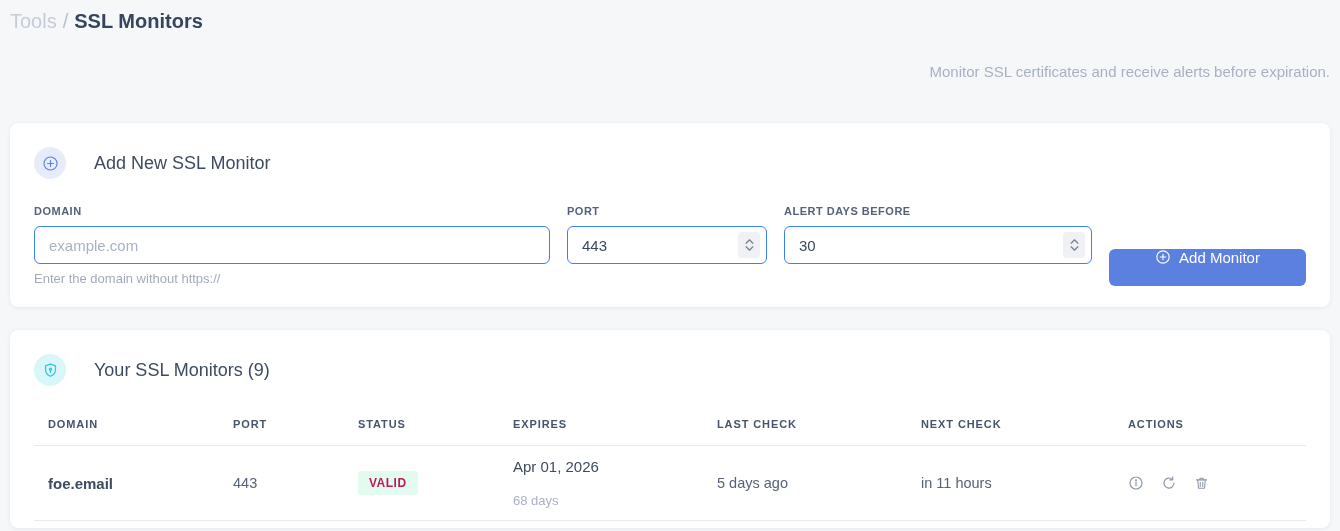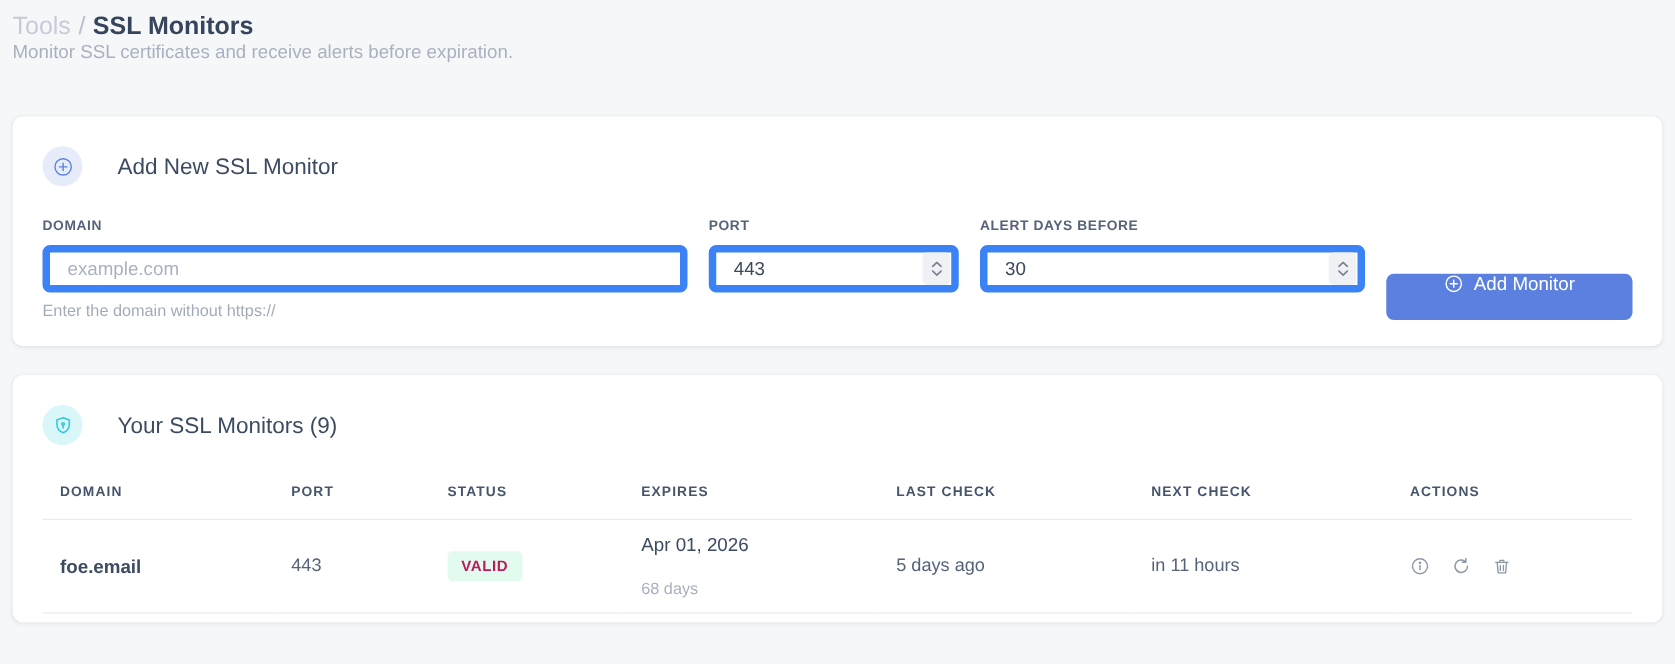--- a/index.html
+++ b/index.html
@@ -9,21 +9,21 @@
     background: #f6f7f9;
     color: #36455c;
   }
   .page { padding: 8px 10px 11px 10px; }
 
   
   .breadcrumb { font-size: 20px; padding-top: 2px; }
   .crumb-light { color: #c6ccd7; font-weight: 400; }
   .crumb-sep { color: #b9c0cc; margin: 0 6px; font-weight: 400; }
   .crumb-current { color: #36455c; font-weight: 700; }
-  .subtitle { font-size: 15px; color: #a9b1c0; }
+  .subtitle { margin-top: 30px; font-size: 15px; color: #a9b1c0; text-align: right; }
 
   
   .card {
     background: #ffffff;
     border-radius: 8px;
     box-shadow: 0 1px 4px rgba(25,39,70,0.07), 0 0 1px rgba(25,39,70,0.06);
     margin-top: 23px;
     padding: 24px;
   }
   .card.add-card { margin-top: 43px; height: 184px; }
@@ -45,21 +45,21 @@
   .field.grow { flex: 1 1 auto; }
   .field.port { flex: 0 0 200px; }
   .field.alert { flex: 0 0 308px; justify-content: center; }
   .field label {
     font-size: 11px; font-weight: 700; color: #55627a;
     letter-spacing: 0.5px; margin-bottom: 9px;
   }
   .input-wrap { position: relative; }
   .input-wrap input {
     width: 100%; height: 38px;
-    border: 6px solid #3b82f6; border-radius: 6px;
+    border: 1px solid #3b82f6; border-radius: 6px;
     padding: 0 14px; font-size: 15px; color: #3c485c;
     font-family: "Liberation Sans", sans-serif;
     outline: none; background: #fff;
   }
   .input-wrap input::placeholder { color: #a9b1c0; }
   .helper { font-size: 13px; color: #a3abba; margin-top: 7px; }
   .spinner {
     position: absolute; right: 7px; top: 50%; transform: translateY(-50%);
     width: 22px; height: 26px; background: #eff1f4; border-radius: 4px;
     display: flex; flex-direction: column; align-items: center; justify-content: center;

